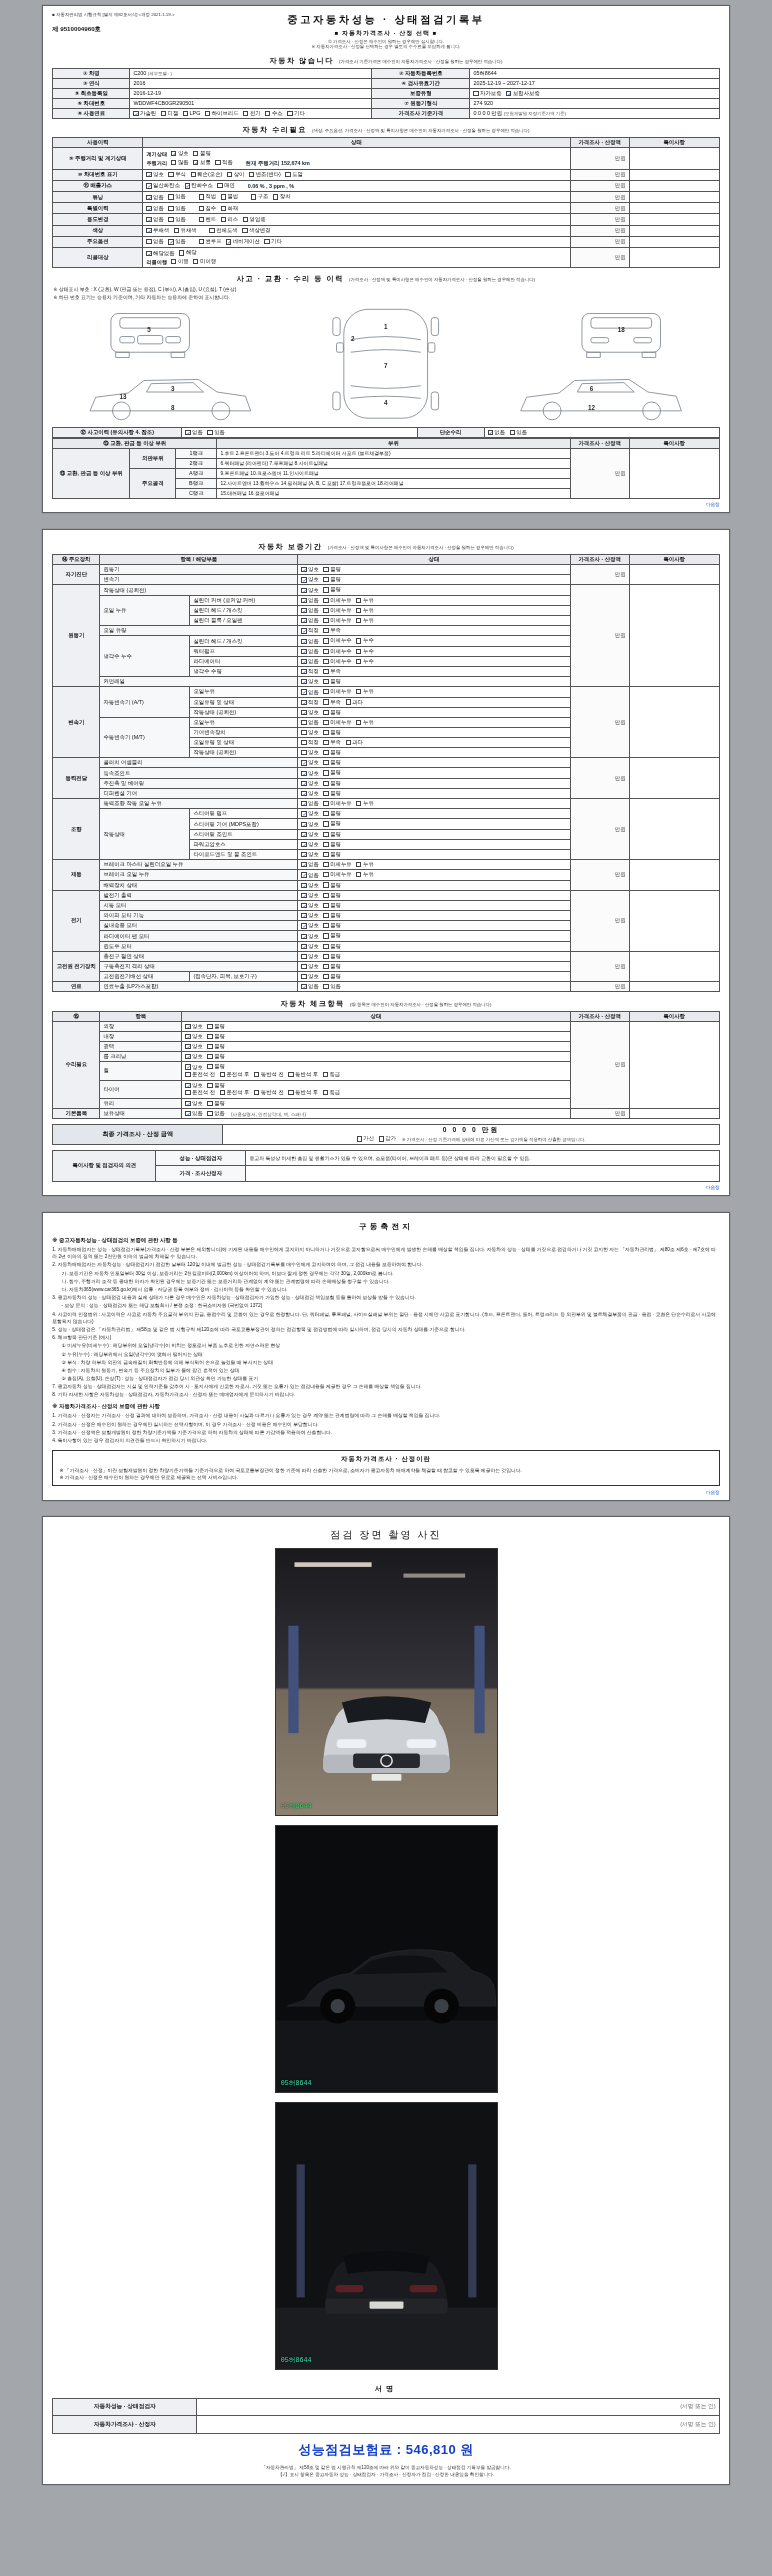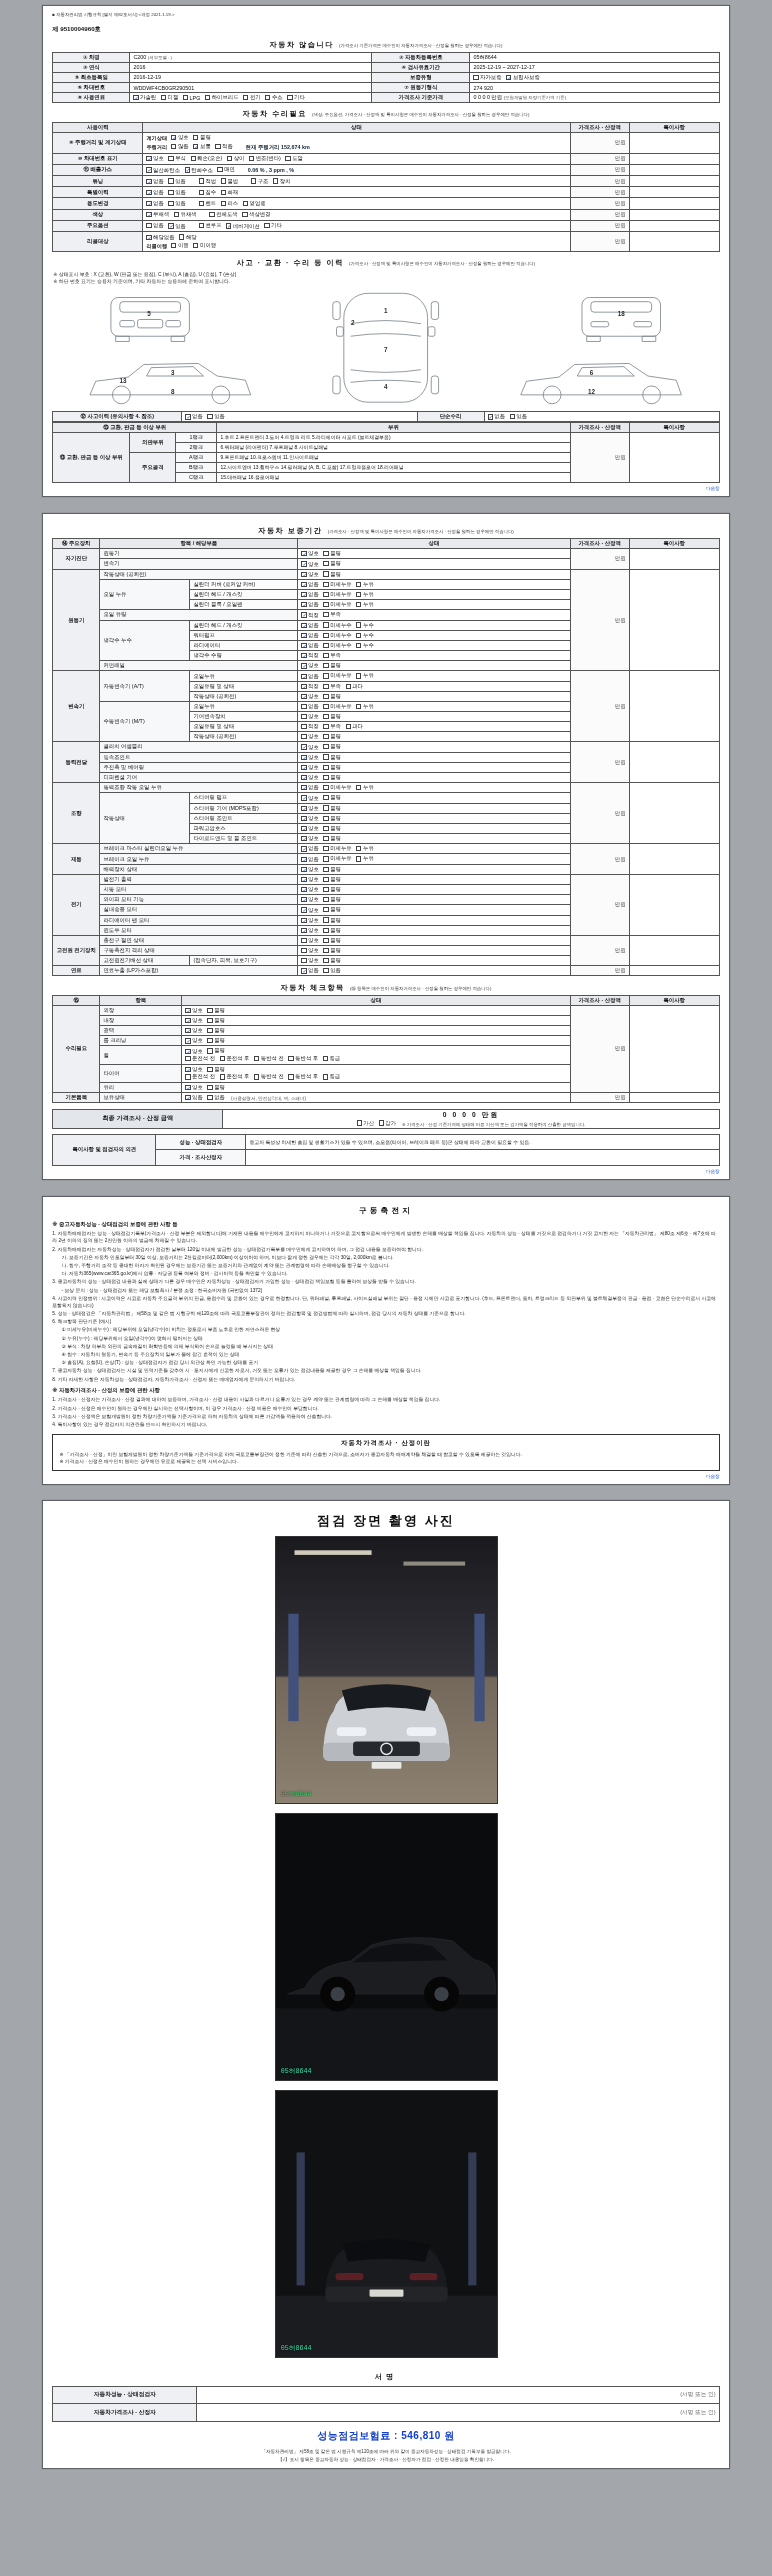--- a/index.html
+++ b/index.html
@@ -35,51 +35,57 @@
   .legend{font-size:4.9px;margin:1.5px 1px;color:#222;}
   #car-diagram{width:100%;height:123px;display:block;margin:2.1px 0;}
   .nextpage{text-align:right;font-size:4.6px;color:#1553cf;margin-top:3.1px;}
   .notice-title{text-align:center;font-size:7.7px;font-weight:bold;letter-spacing:3.1px;margin:3.1px 0 5.2px;}
   .nh{font-size:5.4px;font-weight:bold;margin:4.6px 0 2.1px;}
   .np{font-size:4.8px;line-height:1.5;margin:1px 0;color:#1b1b1b;}
   .np.i1{padding-left:9.3px;}
   .pricebox{border:1px solid #333;margin-top:6.2px;padding:4.1px 6.2px;}
   .pricebox .pb-title{text-align:center;font-weight:bold;font-size:6.4px;margin-bottom:2.6px;letter-spacing:1px;}
   .pricebox .pb-line{font-size:4.8px;line-height:1.5;color:#1b1b1b;}
-  .photos-title{text-align:center;font-size:13px;font-weight:bold;letter-spacing:2.1px;margin:4.1px 0 6.2px;}
+  .photos-title{text-align:center;font-size:10px;font-weight:normal;letter-spacing:2.1px;margin:4.1px 0 6.2px;}
   #photos{display:flex;flex-direction:column;align-items:center;gap:9.3px;}
   .photo{position:relative;width:223px;height:268px;margin:0;border:0.5px solid #333;overflow:hidden;background:#000;}
   .photo svg{width:100%;height:100%;display:block;}
   .pcap{position:absolute;left:5.2px;bottom:4.1px;color:#35e0a8;font-family:"Liberation Mono","DejaVu Sans Mono",monospace;font-size:6.7px;text-shadow:0 0 1.5px #000;}
   .photo.front .pcap{color:#49d06e;}
   .sig-wrap{margin-top:13.4px;}
   .sig-title{text-align:center;font-size:7.2px;font-weight:bold;letter-spacing:4.1px;margin-bottom:4.1px;}
   .sig-table td{height:17.5px;font-size:5.7px;}
   .sig-table .who{background:#eef0f3;text-align:center;font-weight:bold;width:144px;}
   .sig-table .stamp{text-align:right;color:#666;}
-  .premium{text-align:center;font-size:10px;font-weight:bold;color:#1440c8;margin:7.2px 0 5.2px;letter-spacing:0.5px;}
+  .premium{text-align:center;font-size:13px;font-weight:bold;color:#1440c8;margin:7.2px 0 5.2px;letter-spacing:0.5px;}
   .sig-foot{text-align:center;font-size:4.6px;color:#333;line-height:1.6;}
   .flabel{background:#e3e6ea;text-align:center;font-weight:bold;font-size:6.2px;}
   .famount{font-size:6.7px;font-weight:bold;text-align:center;letter-spacing:2.1px;}
   .fnote{font-size:4.4px;color:#444;text-align:center;}
   .op-label{background:#eef0f3;text-align:center;font-weight:bold;}
   .op-who{background:#f7f8f9;text-align:center;font-weight:bold;}
   .op-text{font-size:4.9px;color:#222;height:15.5px;}
   .mark{font-size:12px;fill:#2a2a2a;font-weight:bold;}
 </style>
 </head>
 <body>
 
 <div class="page">
 
   <div class="card">
     <div class="doc-head">
       <div>
         <div class="form-ref">■ 자동차관리법 시행규칙 [별지 제82호서식] &lt;개정 2021.1.19.&gt;</div>
         <div class="doc-no">제 9510004960호</div>
+      </div>
+      <div class="head-center">
+        <h1>중고자동차성능 · 상태점검기록부</h1>
+        <div class="subtitle">■ 자동차가격조사 · 산정 선택 ■</div>
+        <div class="subnote">① 가격조사 · 산정은 매수인이 원하는 경우에만 실시합니다.</div>
+        <div class="subnote">※ 자동차가격조사 · 산정을 선택하는 경우 별도의 수수료를 부담하게 됩니다.</div>
       </div>
       <div></div>
     </div>
 
     <div class="sec-head">
       <span class="sec-title">자동차 않습니다</span>
       <span class="sec-note">(가격조사 기준가격은 매수인이 자동차가격조사 · 산정을 원하는 경우에만 적습니다)</span>
     </div>
     <table id="basic-table">
       <colgroup>

